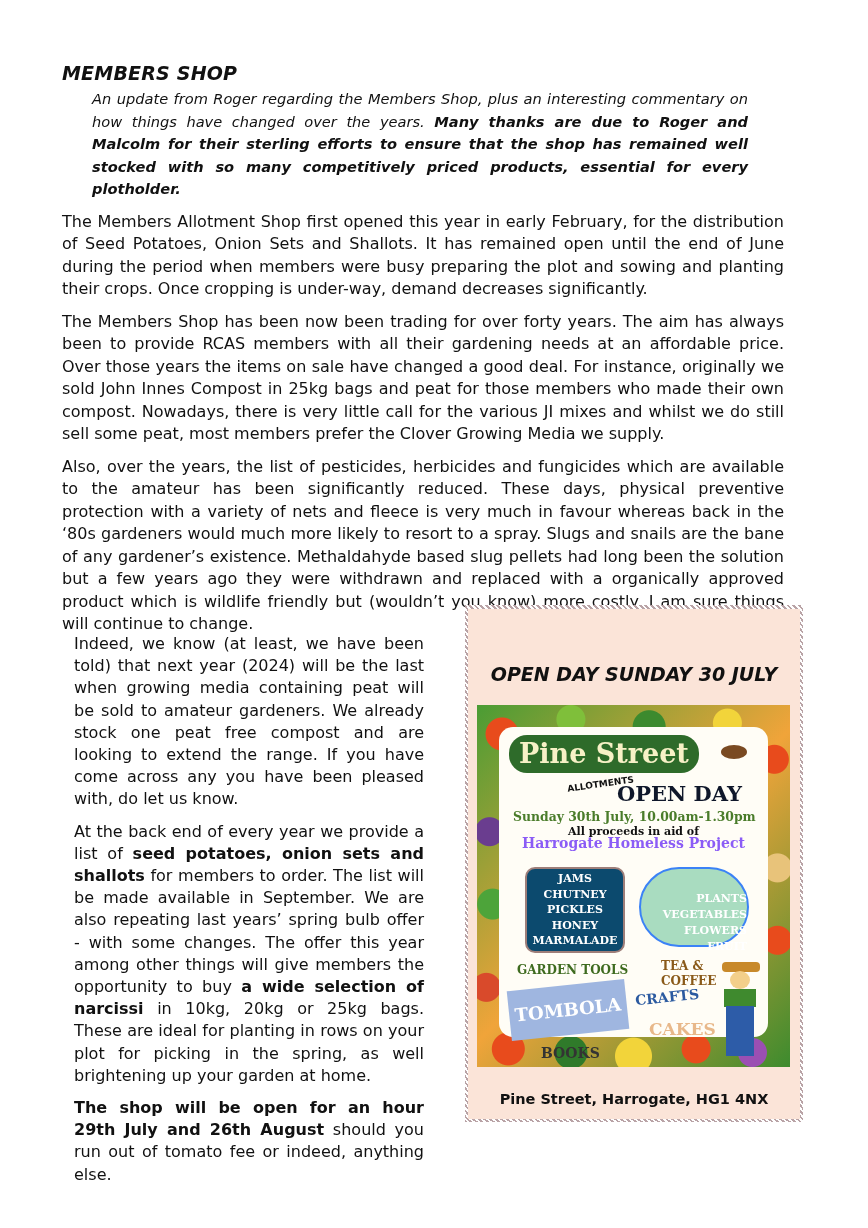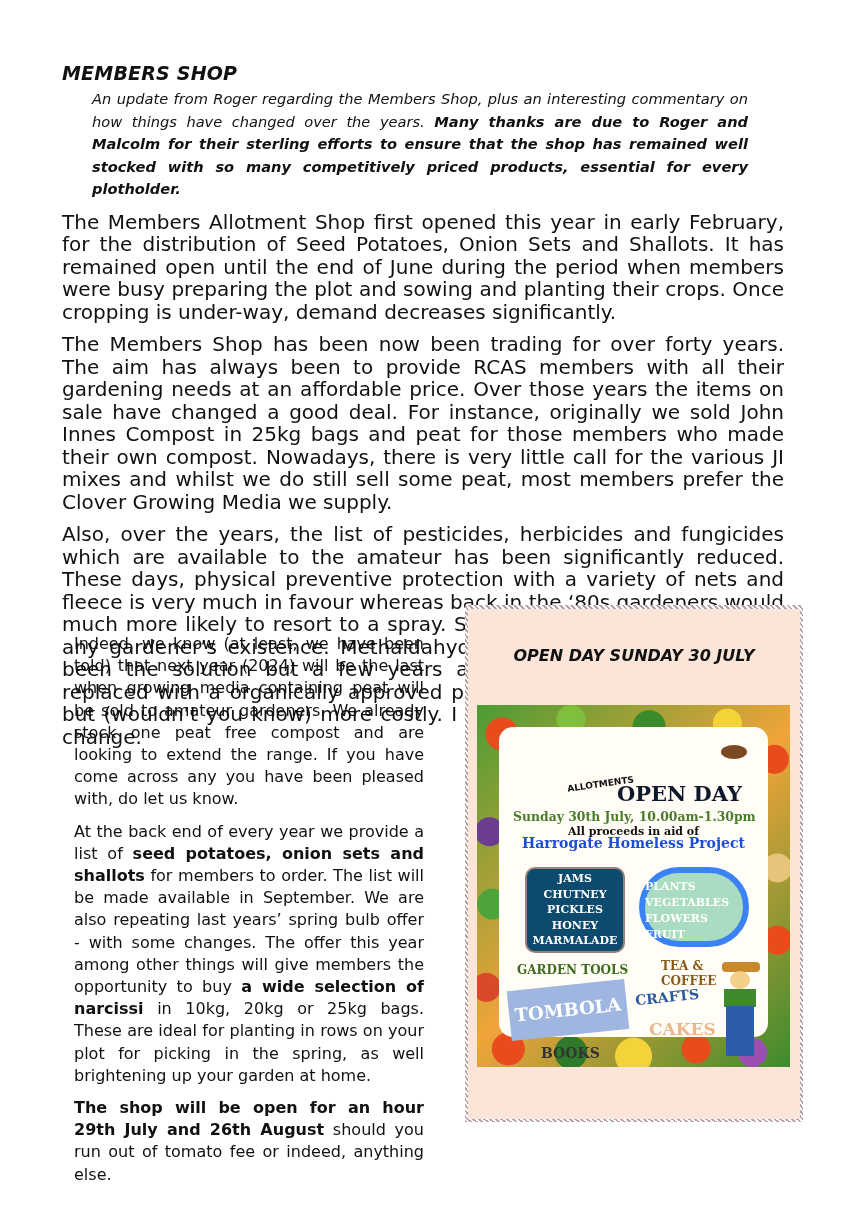--- a/index.html
+++ b/index.html
@@ -4,34 +4,34 @@
 <style>
   html, body { margin: 0; padding: 0; background: #ffffff; }
   body { width: 868px; height: 1228px; position: relative; overflow: hidden;
          font-family: "DejaVu Sans", sans-serif; color: #111; }
   .page { position: absolute; left: 62px; top: 62px; width: 722px; }
   h1 { font-family: "DejaVu Sans", sans-serif; font-style: italic; font-weight: bold;
        font-size: 19px; margin: 0 0 4px 0; letter-spacing: 0.2px; color: #111; }
   .intro { margin: 0 8px 0 30px; font-style: italic; font-size: 14.6px; line-height: 22.5px;
            text-align: justify; width: 656px; }
   .intro b { font-weight: bold; }
-  p.body { margin: 10px 0 0 0; font-size: 20px; line-height: 22.5px; text-align: justify; }
+  p.body { margin: 10px 0 0 0; font-size: 16px; line-height: 22.5px; text-align: justify; }
   .cols { position: absolute; left: 74px; top: 633px; width: 350px; }
   .cols p { margin: 0 0 10px 0; font-size: 16px; line-height: 22.2px; text-align: justify; }
   .cols b { font-weight: bold; }
 
   .poster { position: absolute; left: 465px; top: 605px; width: 338px; height: 517px;
             background: #fbe4d8; box-sizing: border-box;
             border-top: 4px solid #b9a3a6; border-bottom: 3px solid #b9a3a6;
             border-left: 3px solid transparent; border-right: 3px solid transparent;
             border-image: repeating-linear-gradient(45deg, #b9a3a6 0 2px, #ffffff 2px 4px) 4; }
   .poster-title { position: absolute; top: 29px; width: 100%; text-align: center;
                   font-size: 16.5px; font-weight: bold; color: #6a2f9a; letter-spacing: 0.3px; }
-  .poster-sub { position: absolute; top: 37px; width: 100%; text-align: center;
-                font-size: 16px; font-style: italic; font-weight: bold; color: #111; }
+  .poster-sub { position: absolute; top: 54px; width: 100%; text-align: center;
+                font-size: 19px; font-style: italic; font-weight: bold; color: #111; }
   .poster-foot { position: absolute; bottom: 12px; width: 100%; text-align: center;
                  font-size: 14.5px; font-weight: bold; color: #111; }
 
   .flyer { position: absolute; left: 9px; top: 96px; width: 313px; height: 362px;
            background: #f4b43a; overflow: hidden; }
   .veg-border { position: absolute; inset: 0;
      background:
        radial-gradient(circle at 8% 8%, #e84b1c 0 16px, transparent 17px),
        radial-gradient(circle at 30% 4%, #7fbf3a 0 14px, transparent 15px),
        radial-gradient(circle at 55% 6%, #3c8a2e 0 16px, transparent 17px),
@@ -58,29 +58,29 @@
             background: #7a4a22; border-radius: 50%; }
   .f-allot { position: absolute; left: 68px; top: 52px; font-size: 9px; font-weight: bold;
              transform: rotate(-8deg); color: #111; }
   .f-open { position: absolute; left: 118px; top: 54px; font-family: "DejaVu Serif", serif;
             font-weight: bold; font-size: 21px; color: #0f172a; text-align: center; }
   .f-date { position: absolute; left: 14px; top: 82px; font-family: "DejaVu Serif", serif;
             font-weight: bold; font-size: 12.4px; color: #4a7c2a; white-space: nowrap; }
   .f-proc { position: absolute; left: 0; right: 0; top: 98px; text-align: center;
             font-family: "DejaVu Serif", serif; font-weight: bold; font-size: 11px; }
   .f-proj { position: absolute; left: 0; right: 0; top: 108px; text-align: center;
-            font-family: "DejaVu Serif", serif; font-weight: bold; font-size: 14px; color: #1d4ed8; }
+            font-family: "DejaVu Serif", serif; font-weight: bold; font-size: 14px; color: #8b5cf6; }
   .f-jar { position: absolute; left: 26px; top: 140px; width: 100px; height: 86px;
            background: #0c4a6e; border-radius: 10px; border: 2px solid #9e7e79;
            color: #fff; font-family: "DejaVu Serif", serif; font-weight: bold;
            font-size: 11px; line-height: 15.5px; text-align: center; padding-top: 2px; box-sizing: border-box; }
   .f-clover { position: absolute; left: 140px; top: 140px; width: 110px; height: 80px;
-              background: #a9dcc0; border-radius: 40px; border: 6px solid #3b82f6;
+              background: #a9dcc0; border-radius: 40px; border: 2px solid #3b82f6;
               color: #fff; font-family: "DejaVu Serif", serif; font-weight: bold;
-              font-size: 11px; line-height: 16px; text-align: left; padding-top: 6px; box-sizing: border-box; }
+              font-size: 11px; line-height: 16px; text-align: right; padding-top: 22px; box-sizing: border-box; }
   .f-tools { position: absolute; left: 18px; top: 236px; font-family: "DejaVu Serif", serif;
              font-weight: bold; font-size: 12px; color: #3e6b1f; }
   .f-tea { position: absolute; left: 162px; top: 232px; font-family: "DejaVu Serif", serif;
            font-weight: bold; font-size: 12px; line-height: 15px; color: #8a5a1a; }
   .f-tombola { position: absolute; left: 10px; top: 258px; width: 118px; height: 50px;
                background: #9fb6e0; color: #fff; font-family: "DejaVu Serif", serif;
                font-weight: bold; font-size: 18px; line-height: 50px; text-align: center;
                transform: rotate(-6deg); }
   .f-crafts { position: absolute; left: 136px; top: 262px; font-family: "DejaVu Serif", serif;
               font-weight: bold; font-size: 14px; color: #2b5aa0; transform: rotate(-6deg); }
@@ -114,20 +114,21 @@
   <p><span>At the back end of every year we provide a list of </span><b>seed potatoes, onion sets and shallots</b><span> for members to order.  The list will be made available in September.  We are also repeating last years’ spring bulb offer - with some changes.  The offer this year among other things will give members the opportunity to buy </span><b>a wide selection of narcissi</b><span> in 10kg, 20kg or 25kg bags.  These are ideal for planting in rows on your plot for picking in the spring, as well brightening up your garden at home.</span></p>
   <p><b>The shop will be open for an hour 29th July and 26th August</b><span> should you run out of tomato fee or indeed, anything else.</span></p>
 </div>
 
 <div class="poster">
   <div class="poster-sub">OPEN DAY SUNDAY 30 JULY</div>
 
   <div class="flyer">
     <div class="veg-border"></div>
     <div class="flyer-inner">
+      <div class="f-pine">Pine Street</div>
       <div class="f-cone"></div>
       <div class="f-allot">ALLOTMENTS</div>
       <div class="f-open">OPEN DAY</div>
       <div class="f-date">Sunday 30th July, 10.00am-1.30pm</div>
       <div class="f-proc">All proceeds in aid of</div>
       <div class="f-proj">Harrogate Homeless Project</div>
       <div class="f-jar">
         <div>JAMS</div>
         <div>CHUTNEY</div>
         <div>PICKLES</div>
@@ -151,13 +152,14 @@
       <div class="f-books">BOOKS</div>
       <div class="f-scarecrow">
         <div class="hat"></div>
           <div class="face"></div>
           <div class="shirt"></div>
           <div class="pants"></div>
       </div>
     </div>
   </div>
 
+  <div class="poster-foot">Pine Street, Harrogate, HG1 4NX</div>
 </div>
 
 </body></html>

